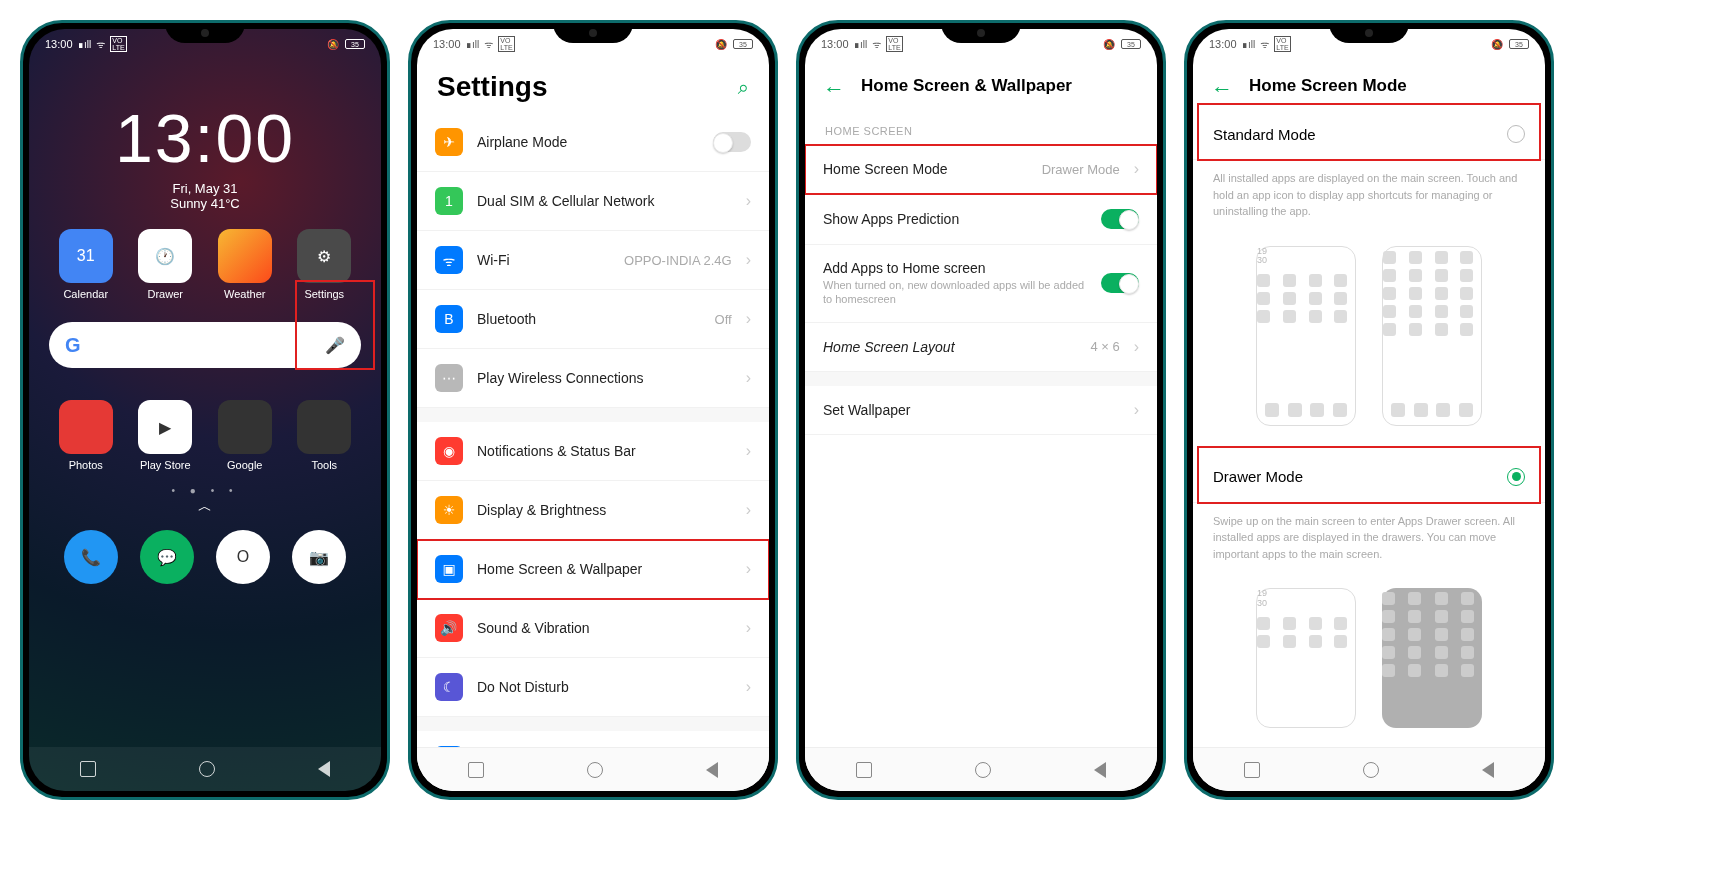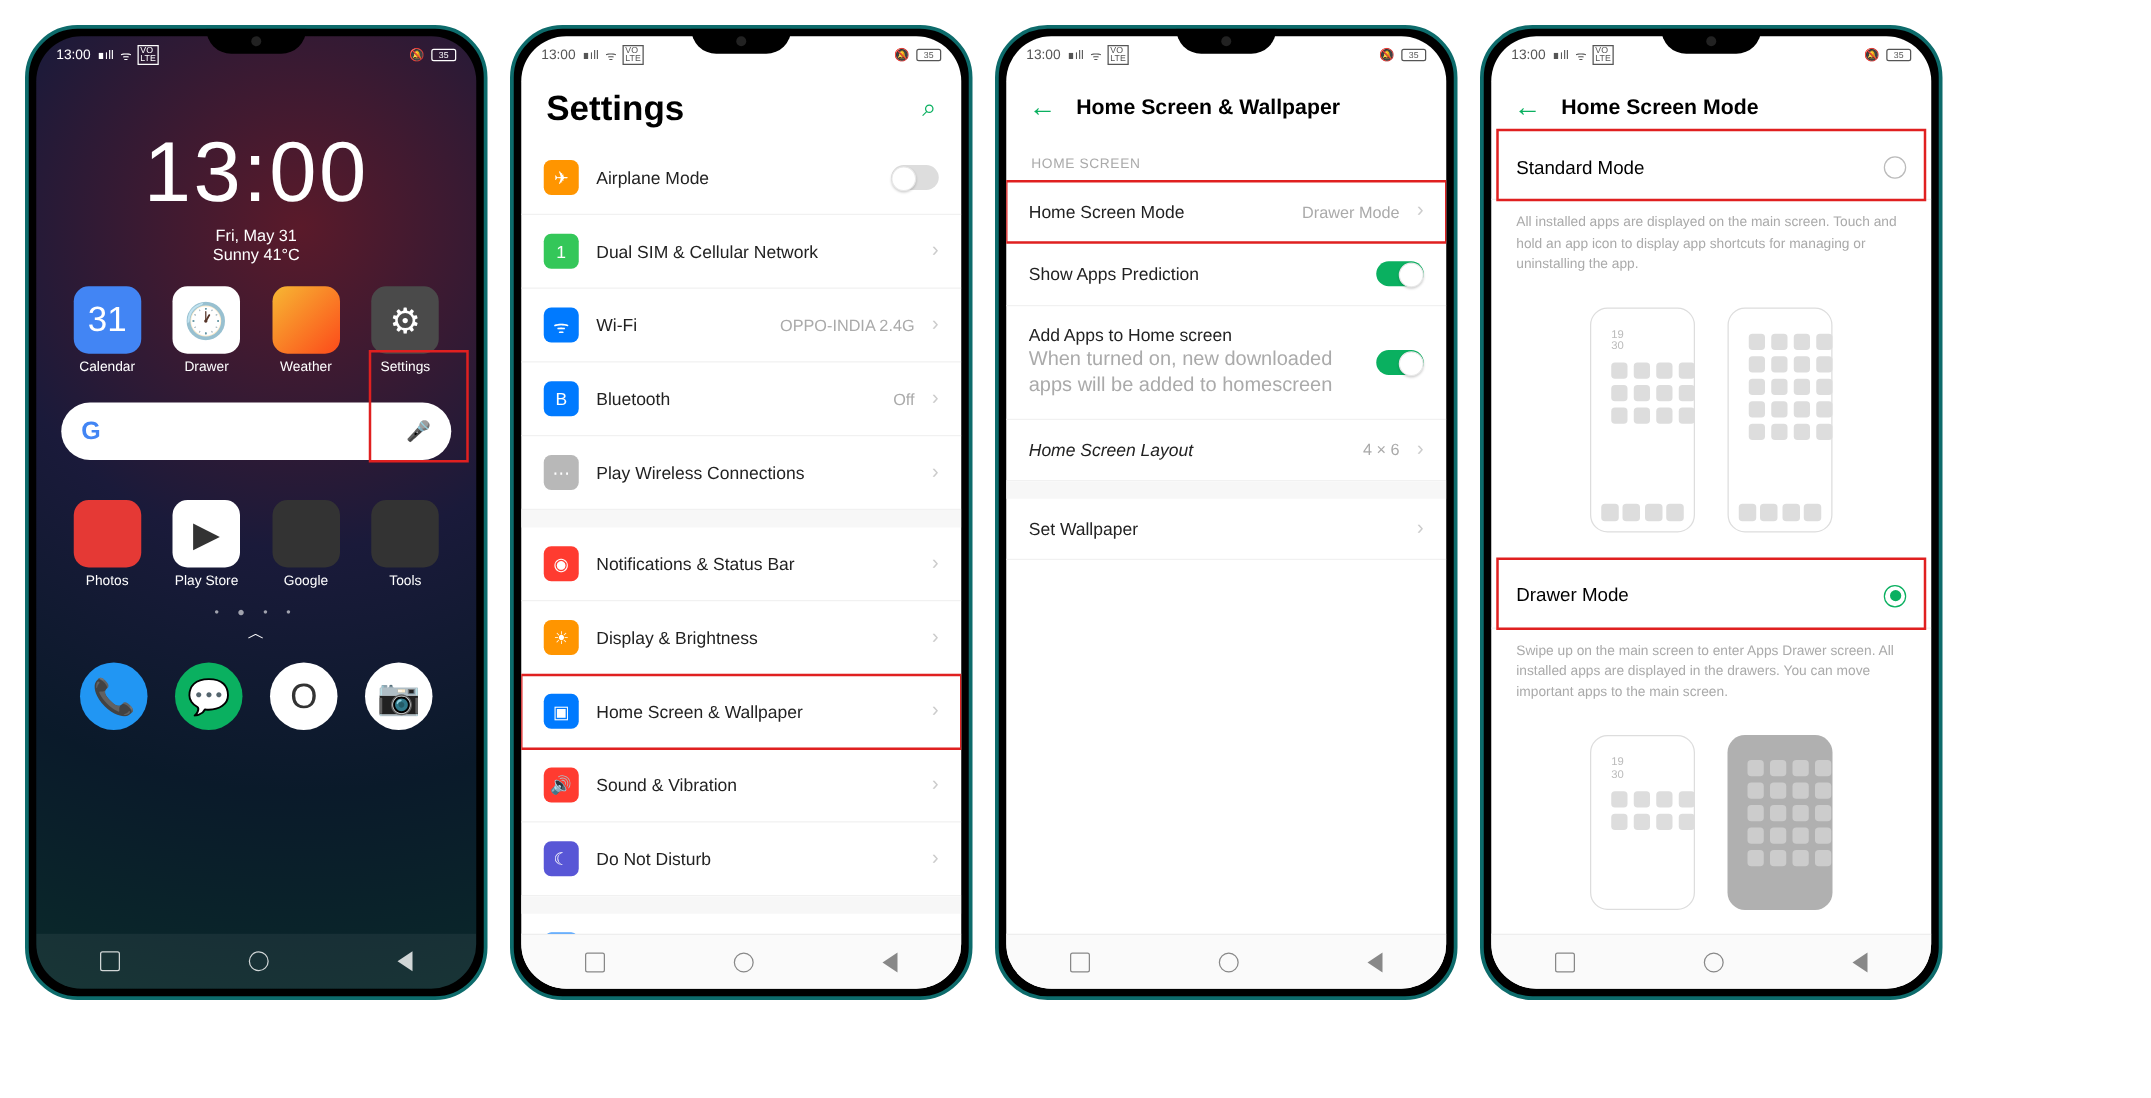--- a/index.html
+++ b/index.html
@@ -40,21 +40,21 @@
   
   .home-bg {
     background: radial-gradient(circle at 60% 20%, #5a1a2a 0%, #1a1a3a 40%, #0a1a2a 70%, #0a2a2a 100%);
     color:#fff;
   }
   .clock-big { text-align:center; margin-top:40px; font-size:68px; font-weight:200; letter-spacing:2px; }
   .date-line { text-align:center; font-size:13px; margin-top:4px; }
   .weather-line { text-align:center; font-size:13px; }
   .app-grid { display:grid; grid-template-columns:repeat(4,1fr); gap:10px 6px; padding:18px 20px 8px 20px; }
   .app { display:flex; flex-direction:column; align-items:center; gap:5px; }
-  .app-icon { width:54px; height:54px; border-radius:12px; display:flex; align-items:center; justify-content:center; font-size:28px; }
+  .app-icon { width:54px; height:54px; border-radius:12px; display:flex; align-items:center; justify-content:center; font-size:16px; }
   .app-label { font-size:11px; color:#fff; text-align:center; }
   .searchbar {
     margin:14px 20px; height:46px; background:#fff; border-radius:23px;
     display:flex; align-items:center; padding:0 16px; justify-content:space-between;
   }
   .g-logo { font-weight:bold; font-size:20px; }
   .dots { text-align:center; color:rgba(255,255,255,0.6); font-size:10px; letter-spacing:6px; margin-top:6px;}
   .chev-up { text-align:center; color:#fff; font-size:14px; margin-top:2px;}
   .dock { display:flex; justify-content:space-around; padding:14px 24px; }
   .dock .app-icon { border-radius:50%; }
@@ -76,38 +76,38 @@
   .title-lg { font-size:28px; font-weight:600; padding:10px 20px 6px; }
   .back-arrow { color:#0ab060; font-size:22px; font-weight:bold; }
   .search-ic { color:#0ab060; font-size:20px; }
   .row {
     display:flex; align-items:center; padding:15px 18px; border-bottom:1px solid #f1f1f1; gap:14px;
   }
   .row .ic { width:28px; height:28px; border-radius:6px; display:flex; align-items:center; justify-content:center; color:#fff; font-size:14px; flex-shrink:0;}
   .row .label { flex:1; font-size:14px; color:#222; }
   .row .val { font-size:13px; color:#aaa; }
   .row .chev { color:#ccc; font-size:16px; }
-  .subtext { font-size:16px; color:#aaa; line-height:1.3; margin-top:2px; }
+  .subtext { font-size:11px; color:#aaa; line-height:1.3; margin-top:2px; }
   .sect-hdr { font-size:11px; color:#aaa; letter-spacing:0.5px; padding:18px 20px 8px; }
   .toggle { width:38px; height:20px; border-radius:10px; position:relative; }
   .toggle::after { content:""; position:absolute; width:18px; height:18px; border-radius:50%; background:#fff; top:1px; box-shadow:0 1px 2px rgba(0,0,0,0.2); border:1px solid #e8e8e8;}
   .toggle.on { background:#0ab060; }
   .toggle.on::after { right:0; }
   .toggle.off { background:#ddd; }
   .toggle.off::after { left:0; }
   .section-gap { height:14px; background:#f7f7f7; }
 
   
   .mode-title { font-size:15px; padding:18px 20px 16px; border-bottom:1px solid #f1f1f1; display:flex; justify-content:space-between; align-items:center;}
   .radio { width:18px; height:18px; border:1.5px solid #bbb; border-radius:50%; display:flex; align-items:center; justify-content:center;}
   .radio.sel { border-color:#0ab060; }
   .radio.sel::after { content:""; width:9px; height:9px; background:#0ab060; border-radius:50%; }
   .mode-desc { font-size:11px; color:#aaa; padding:10px 20px 16px; line-height:1.5; }
   .mode-preview { display:flex; justify-content:center; gap:26px; padding:10px 0 24px;}
-  .pv { width:84px; height:180px; border:1.5px solid #ddd; border-radius:14px; padding:16px; position:relative;}
+  .pv { width:100px; height:180px; border:1.5px solid #ddd; border-radius:14px; padding:0; position:relative;}
   .pv-alt { border:none; background:#b0b0b0; }
   .pv-time { font-size:9px; color:#bbb; line-height:1.1; margin-bottom:8px;}
   .pv-grid { display:grid; grid-template-columns:repeat(4,1fr); gap:5px; }
   .pv-dot { width:13px; height:13px; background:#ddd; border-radius:3px; }
   .pv-alt .pv-dot { background:#ccc; }
   .pv-dock { position:absolute; bottom:8px; left:8px; right:8px; display:flex; justify-content:space-between;}
   .pv-dock .pv-dot { width:14px; height:14px; }
 
   
   .c-orange{background:#ff9500}.c-green{background:#34c759}.c-blue{background:#007aff}

